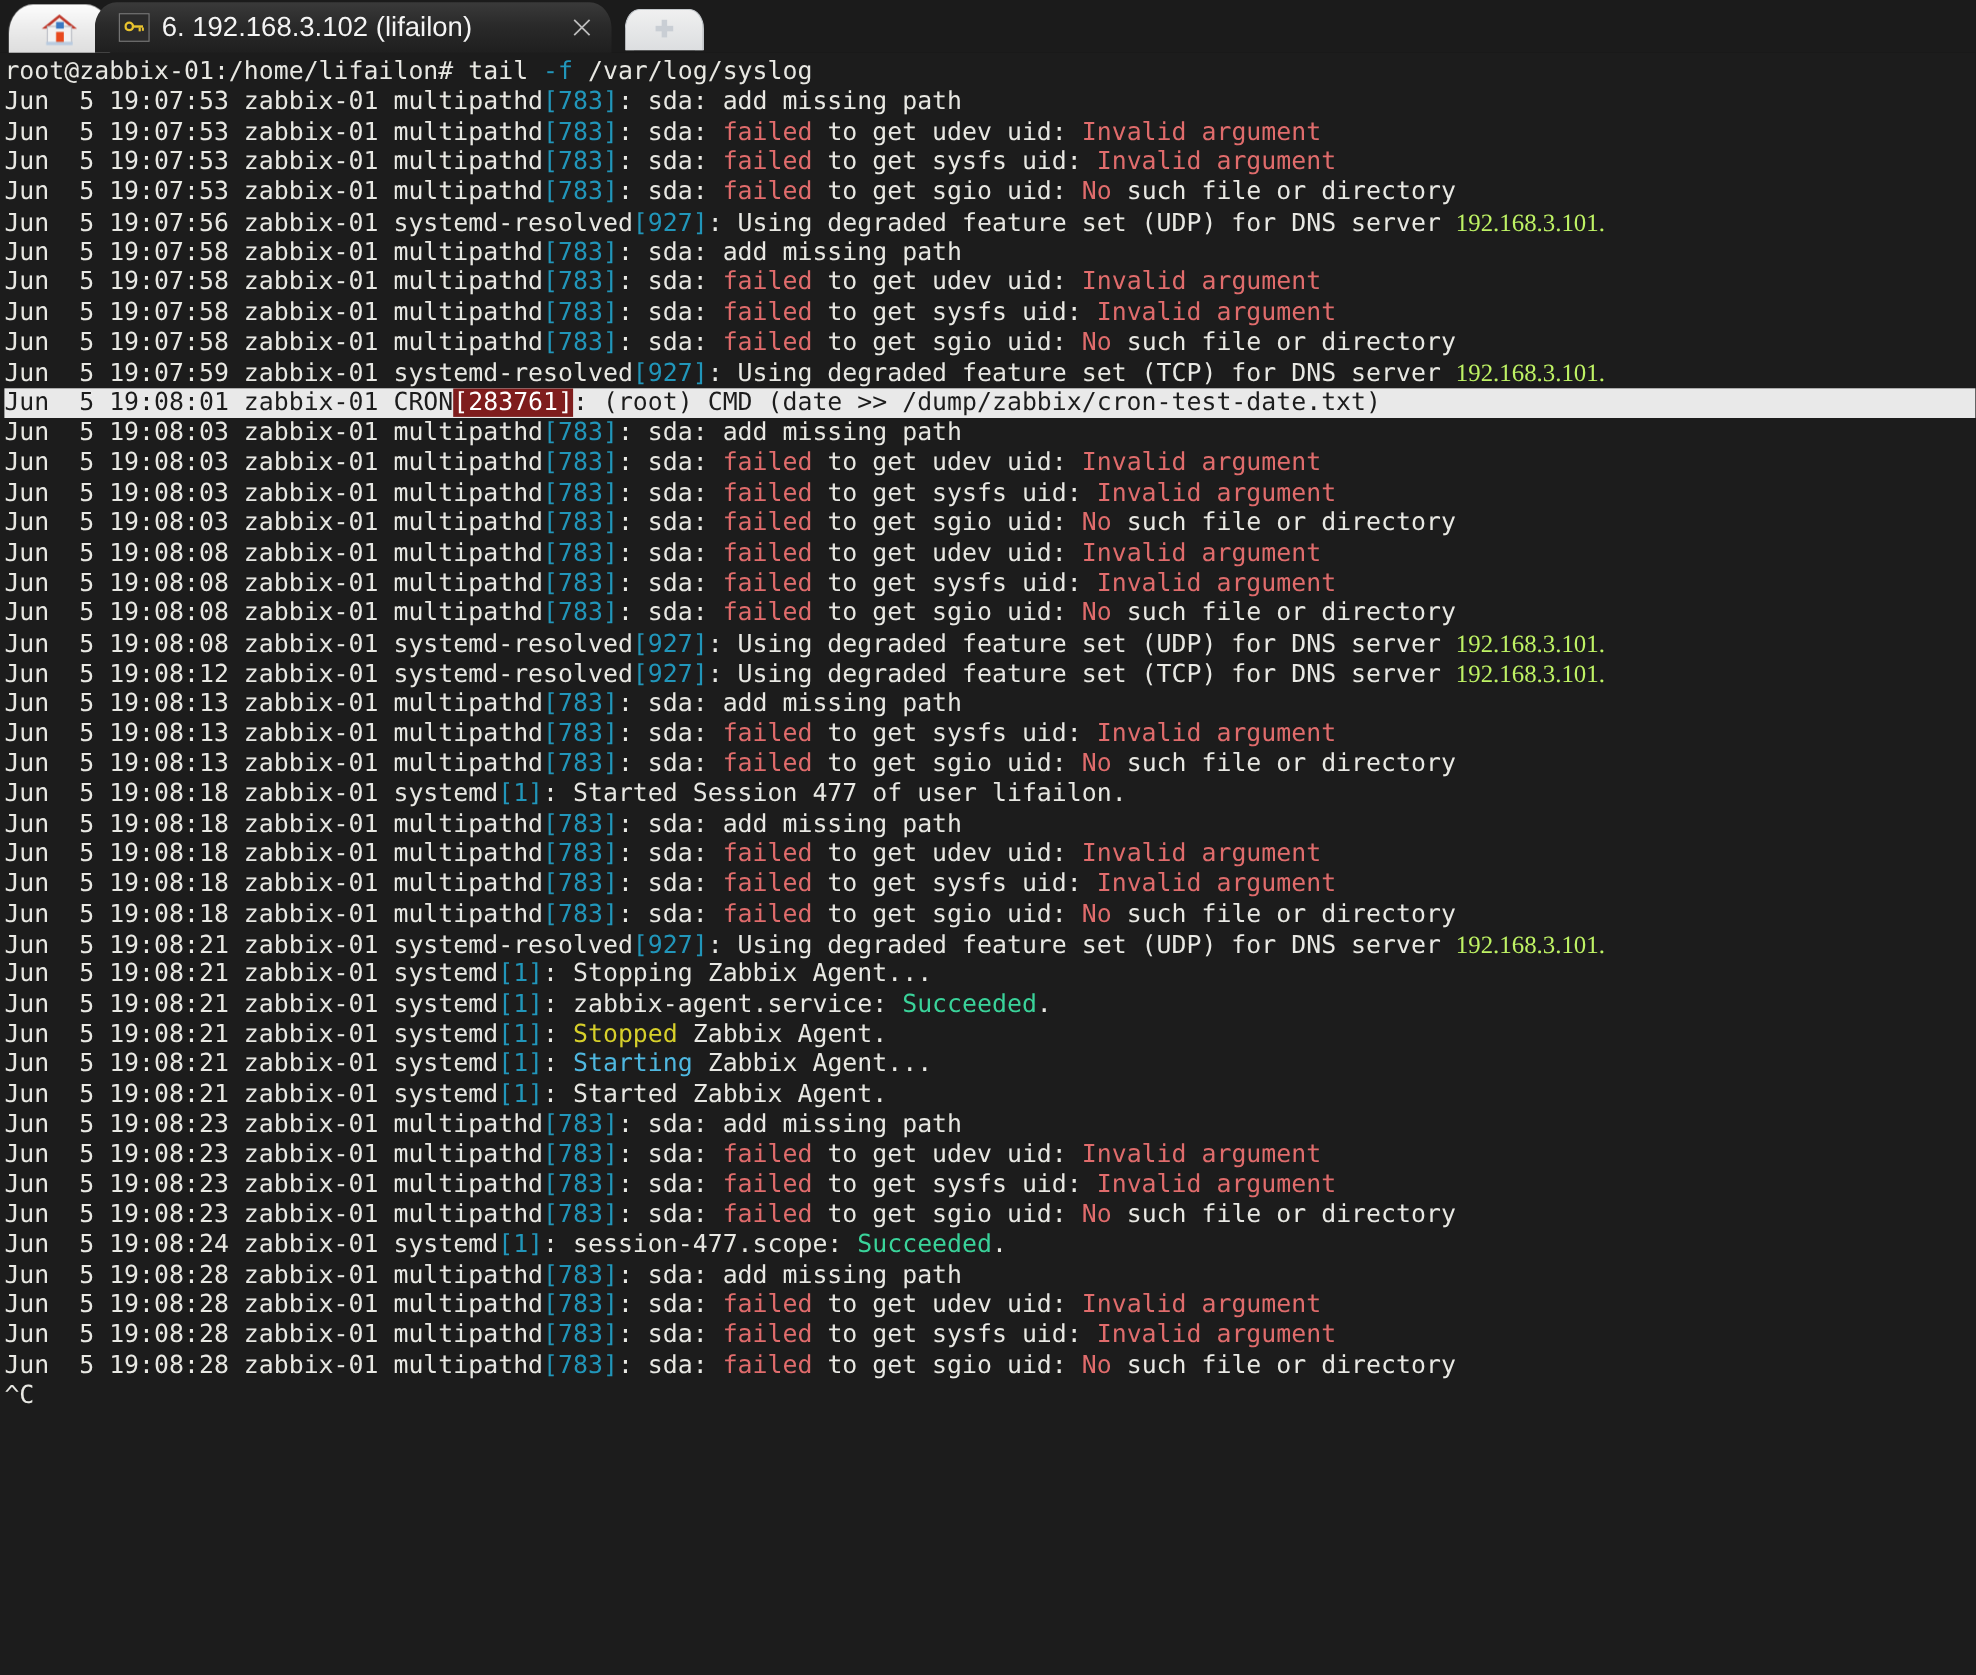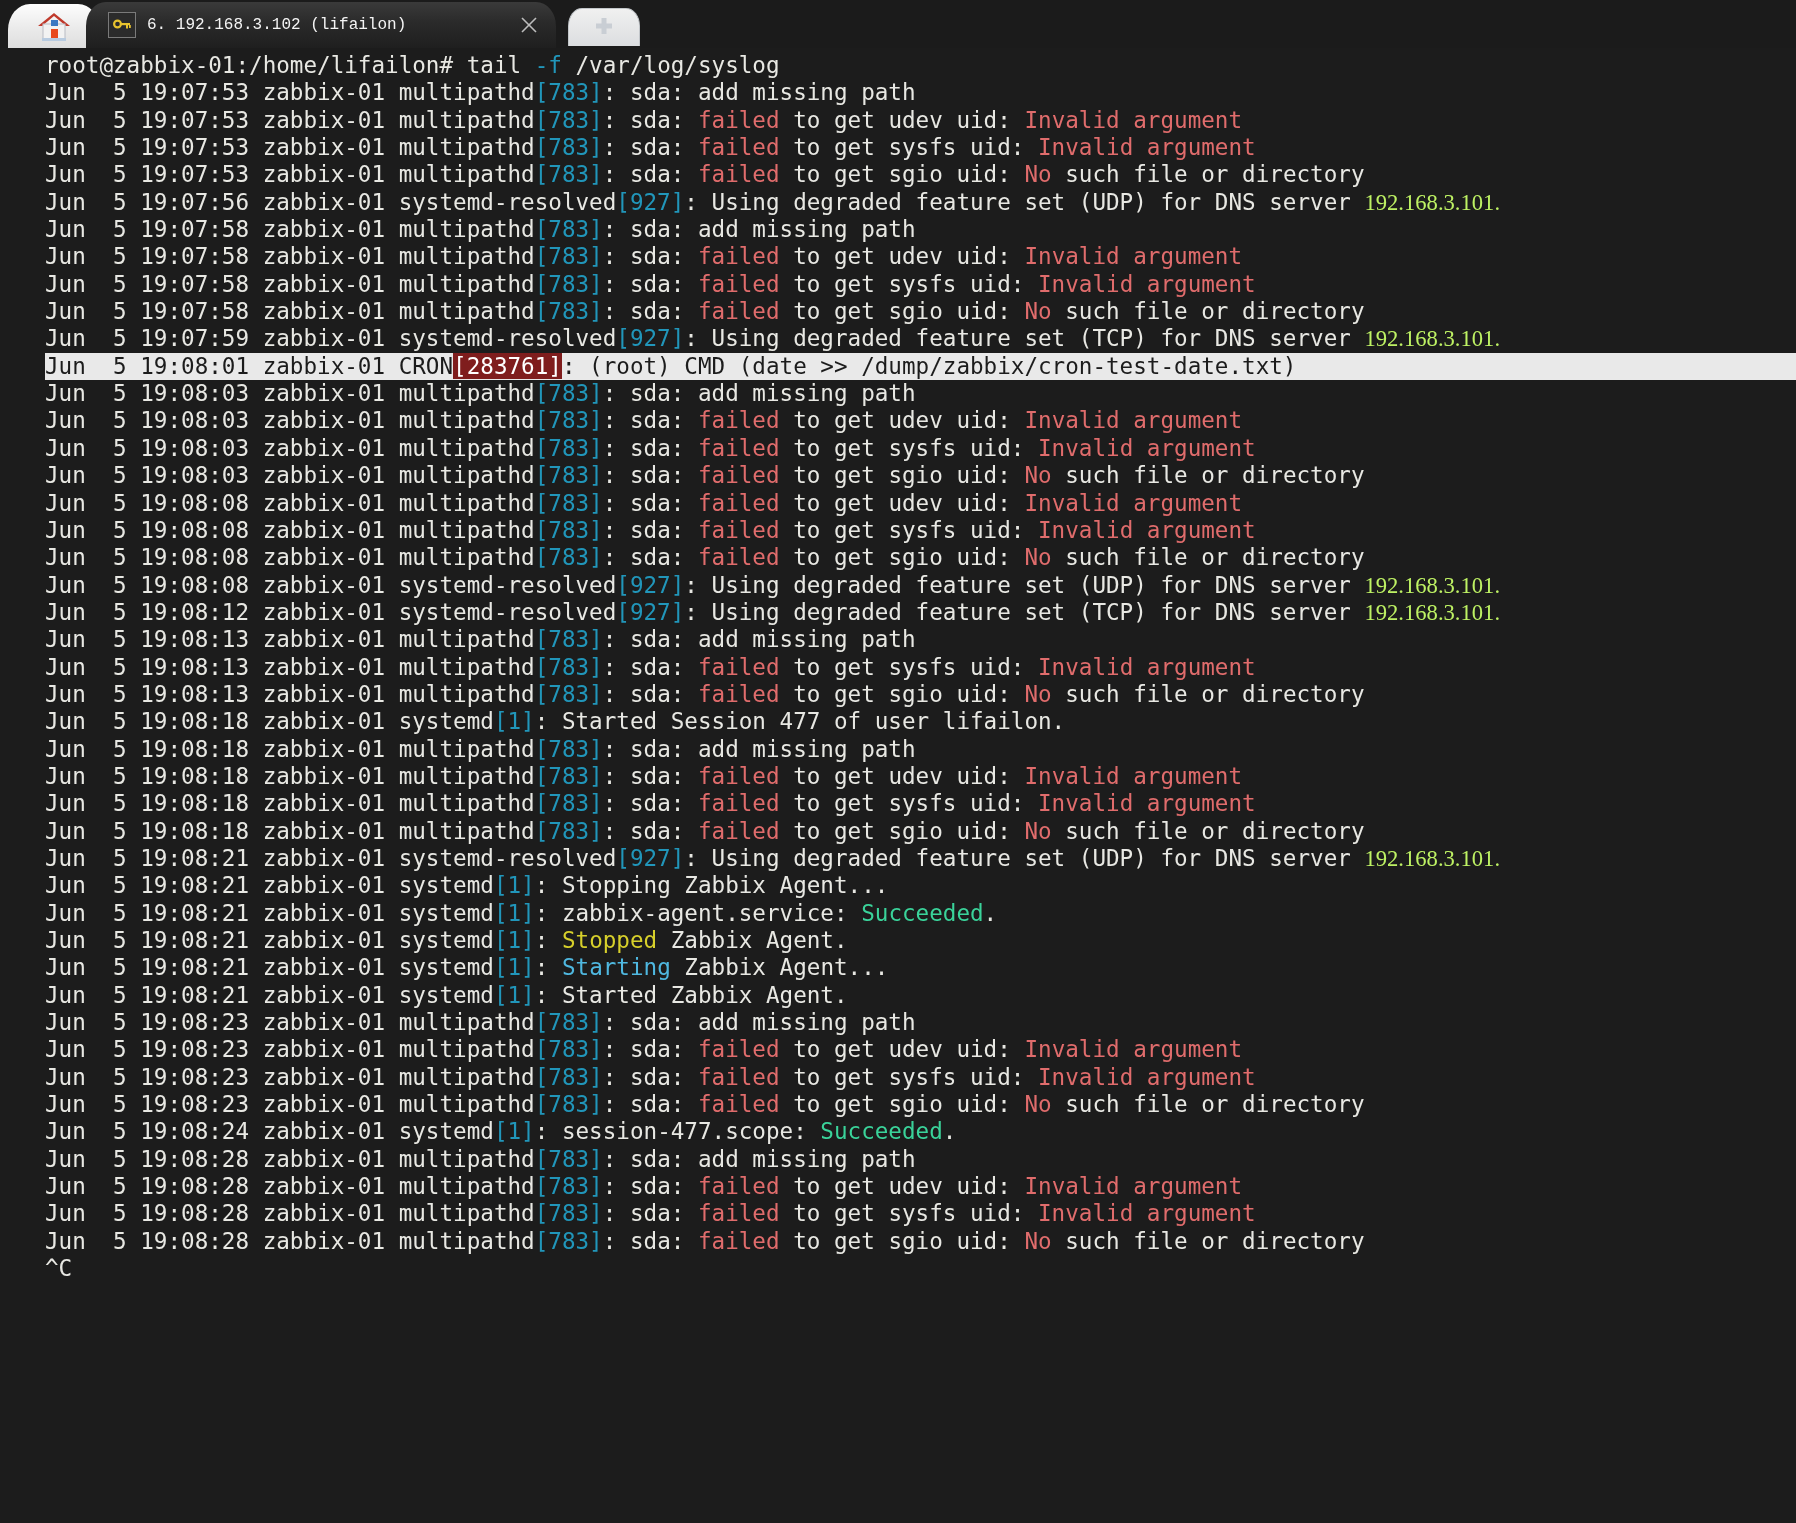--- a/index.html
+++ b/index.html
@@ -62,22 +62,22 @@
     height: 46px;
   }
   .key-badge {
     width: 26px; height: 24px;
     border: 1px solid #7a7a7a;
     background: #2b2b2b;
     display: flex; align-items: center; justify-content: center;
     flex: 0 0 auto;
   }
   .tab-title {
-    font-family: Liberation Mono, monospace;
-    font-size: 16px;
+    font-family: Liberation Sans, sans-serif;
+    font-size: 25px;
     color: #f4f4f4;
     white-space: nowrap;
     flex: 1 1 auto;
   }
   .tab-close {
     width: 26px; height: 26px;
     display: flex; align-items: center; justify-content: center;
     color: #b9b9b9;
     flex: 0 0 auto;
     margin-left: 26px;
@@ -104,21 +104,20 @@
     position: relative;
     width: 1796px;
     height: 1475px;
     background: #1c1c1c;
     overflow: hidden;
     padding: 0;
     box-sizing: border-box;
   }
   .term-inner {
     padding: 4px 0 0 4px;
-    margin-left: 41px;
   }
   .line {
     font-family: "DejaVu Sans Mono", monospace;
     font-size: 22.6px;
     line-height: 27.35px;
     height: 27.35px;
     white-space: pre;
     color: #e8e8e3;
     letter-spacing: 0px;
     overflow: hidden;

